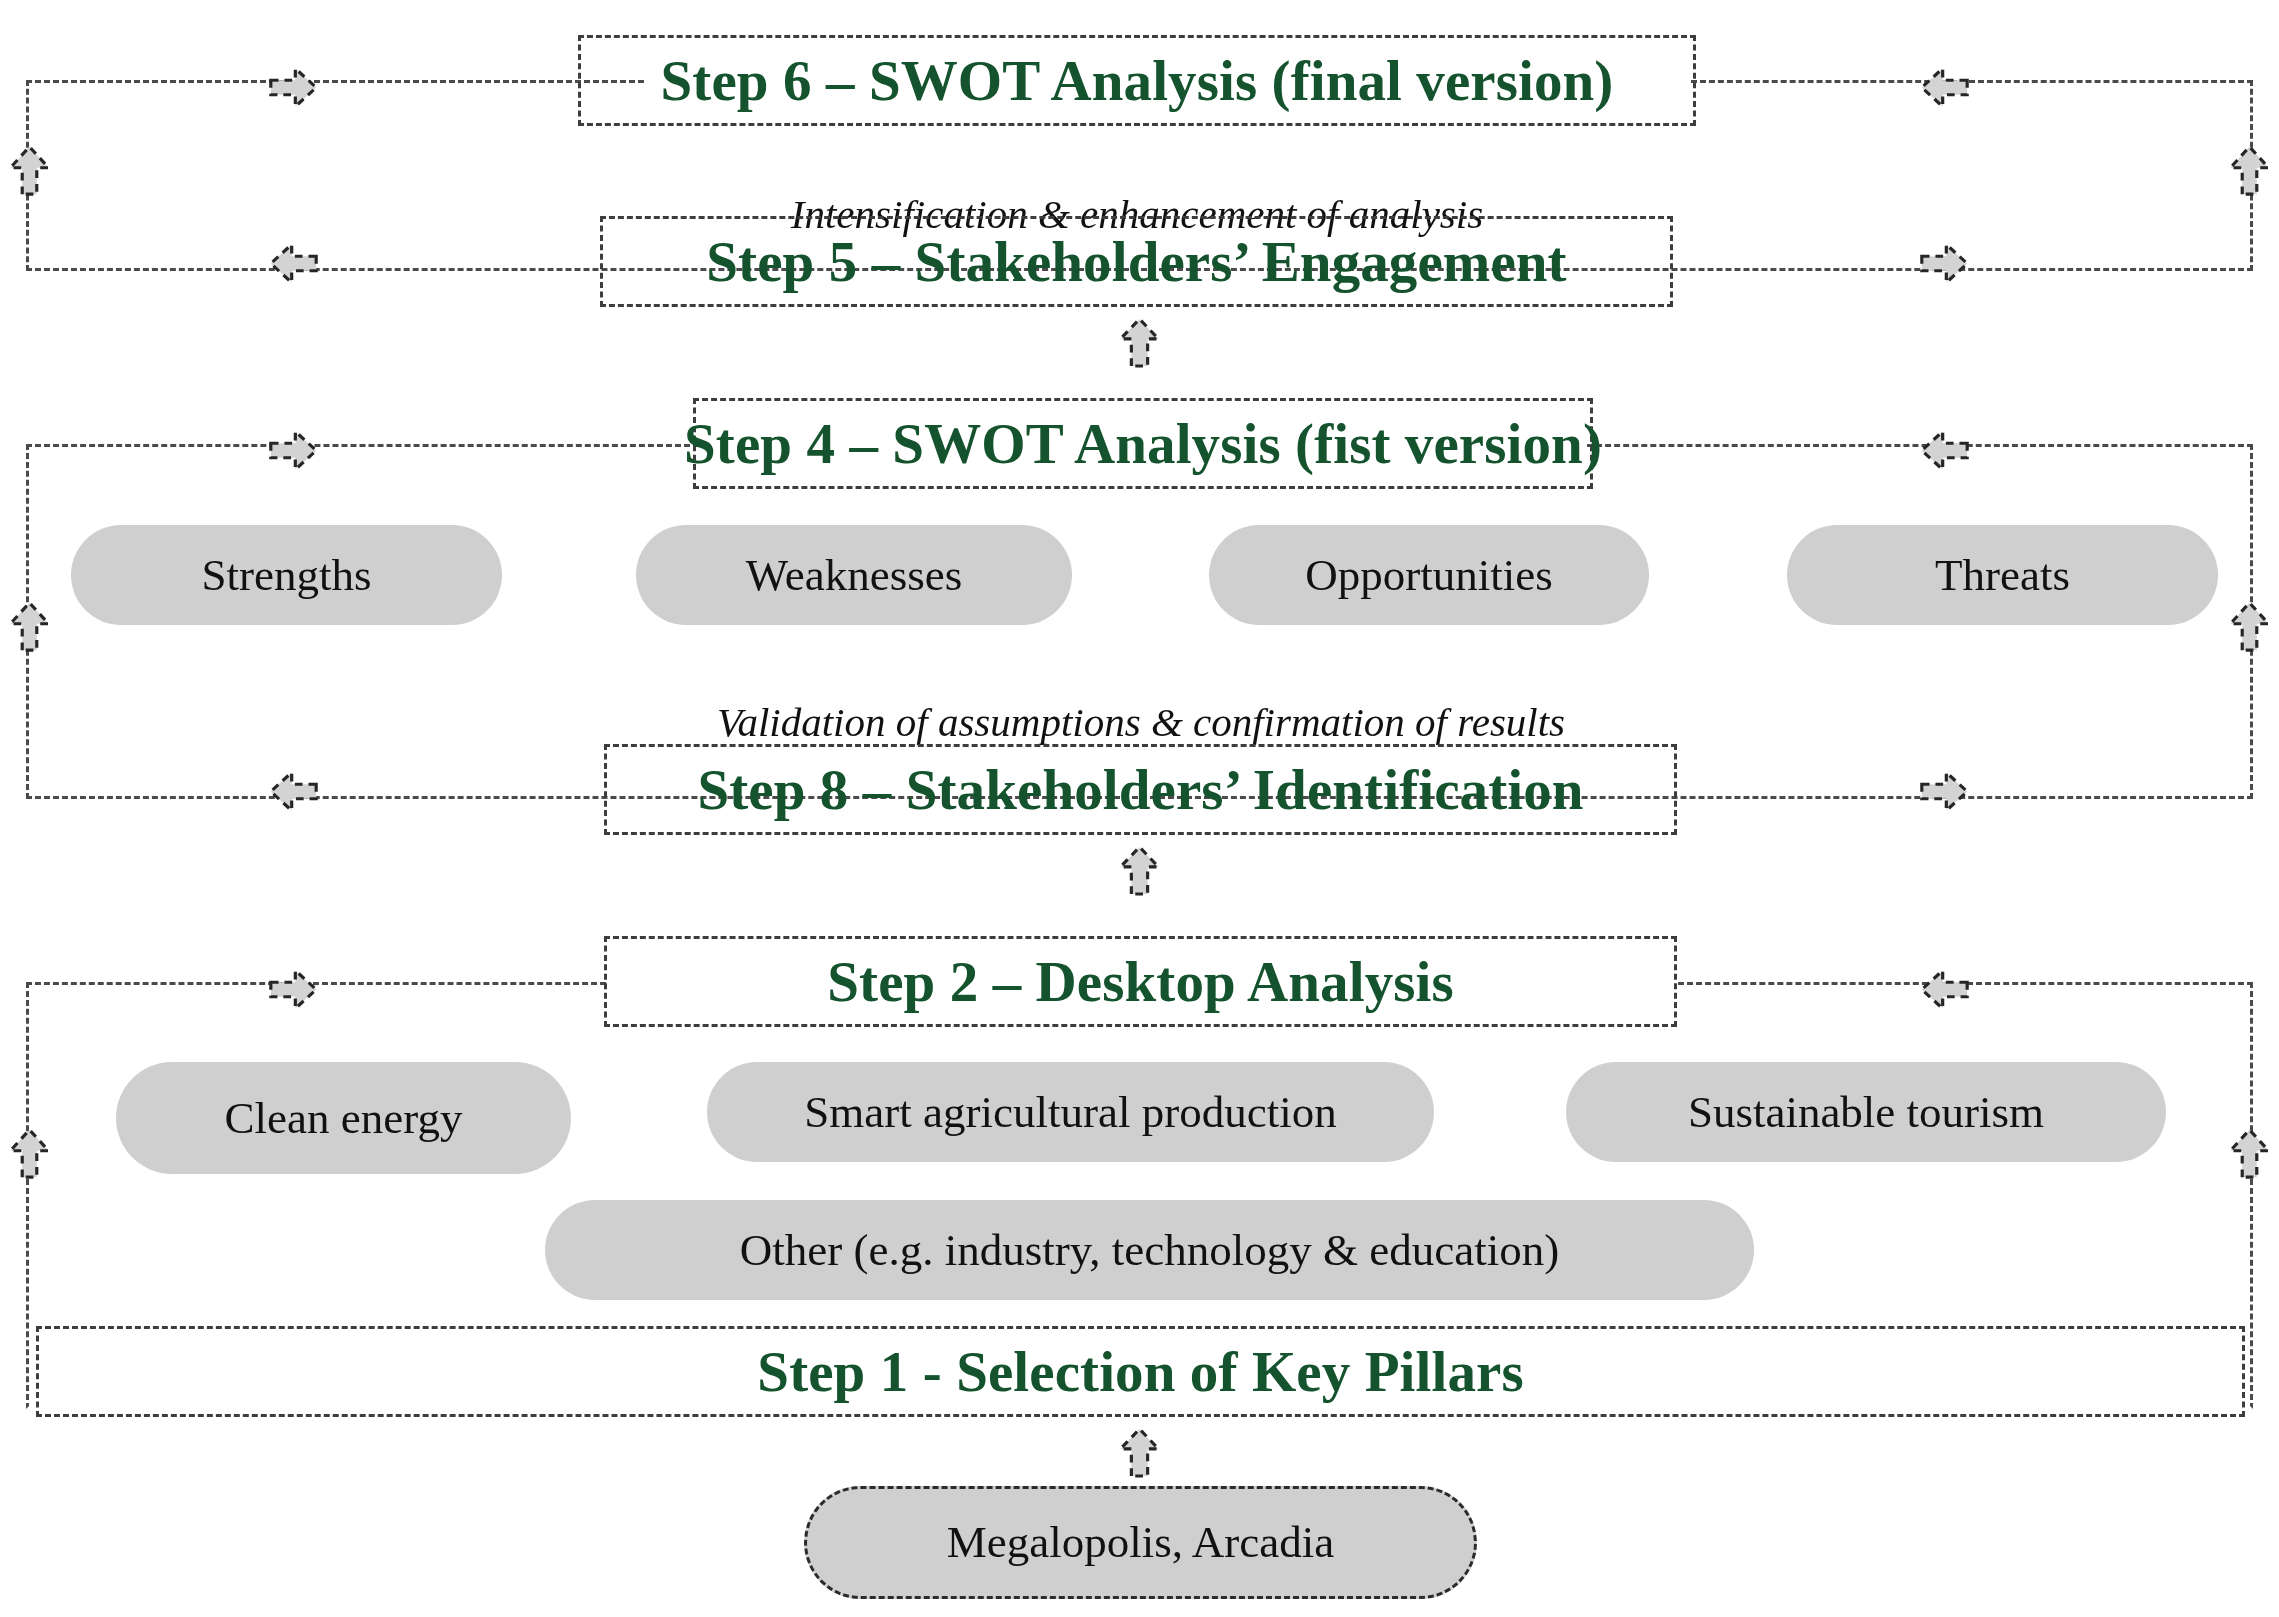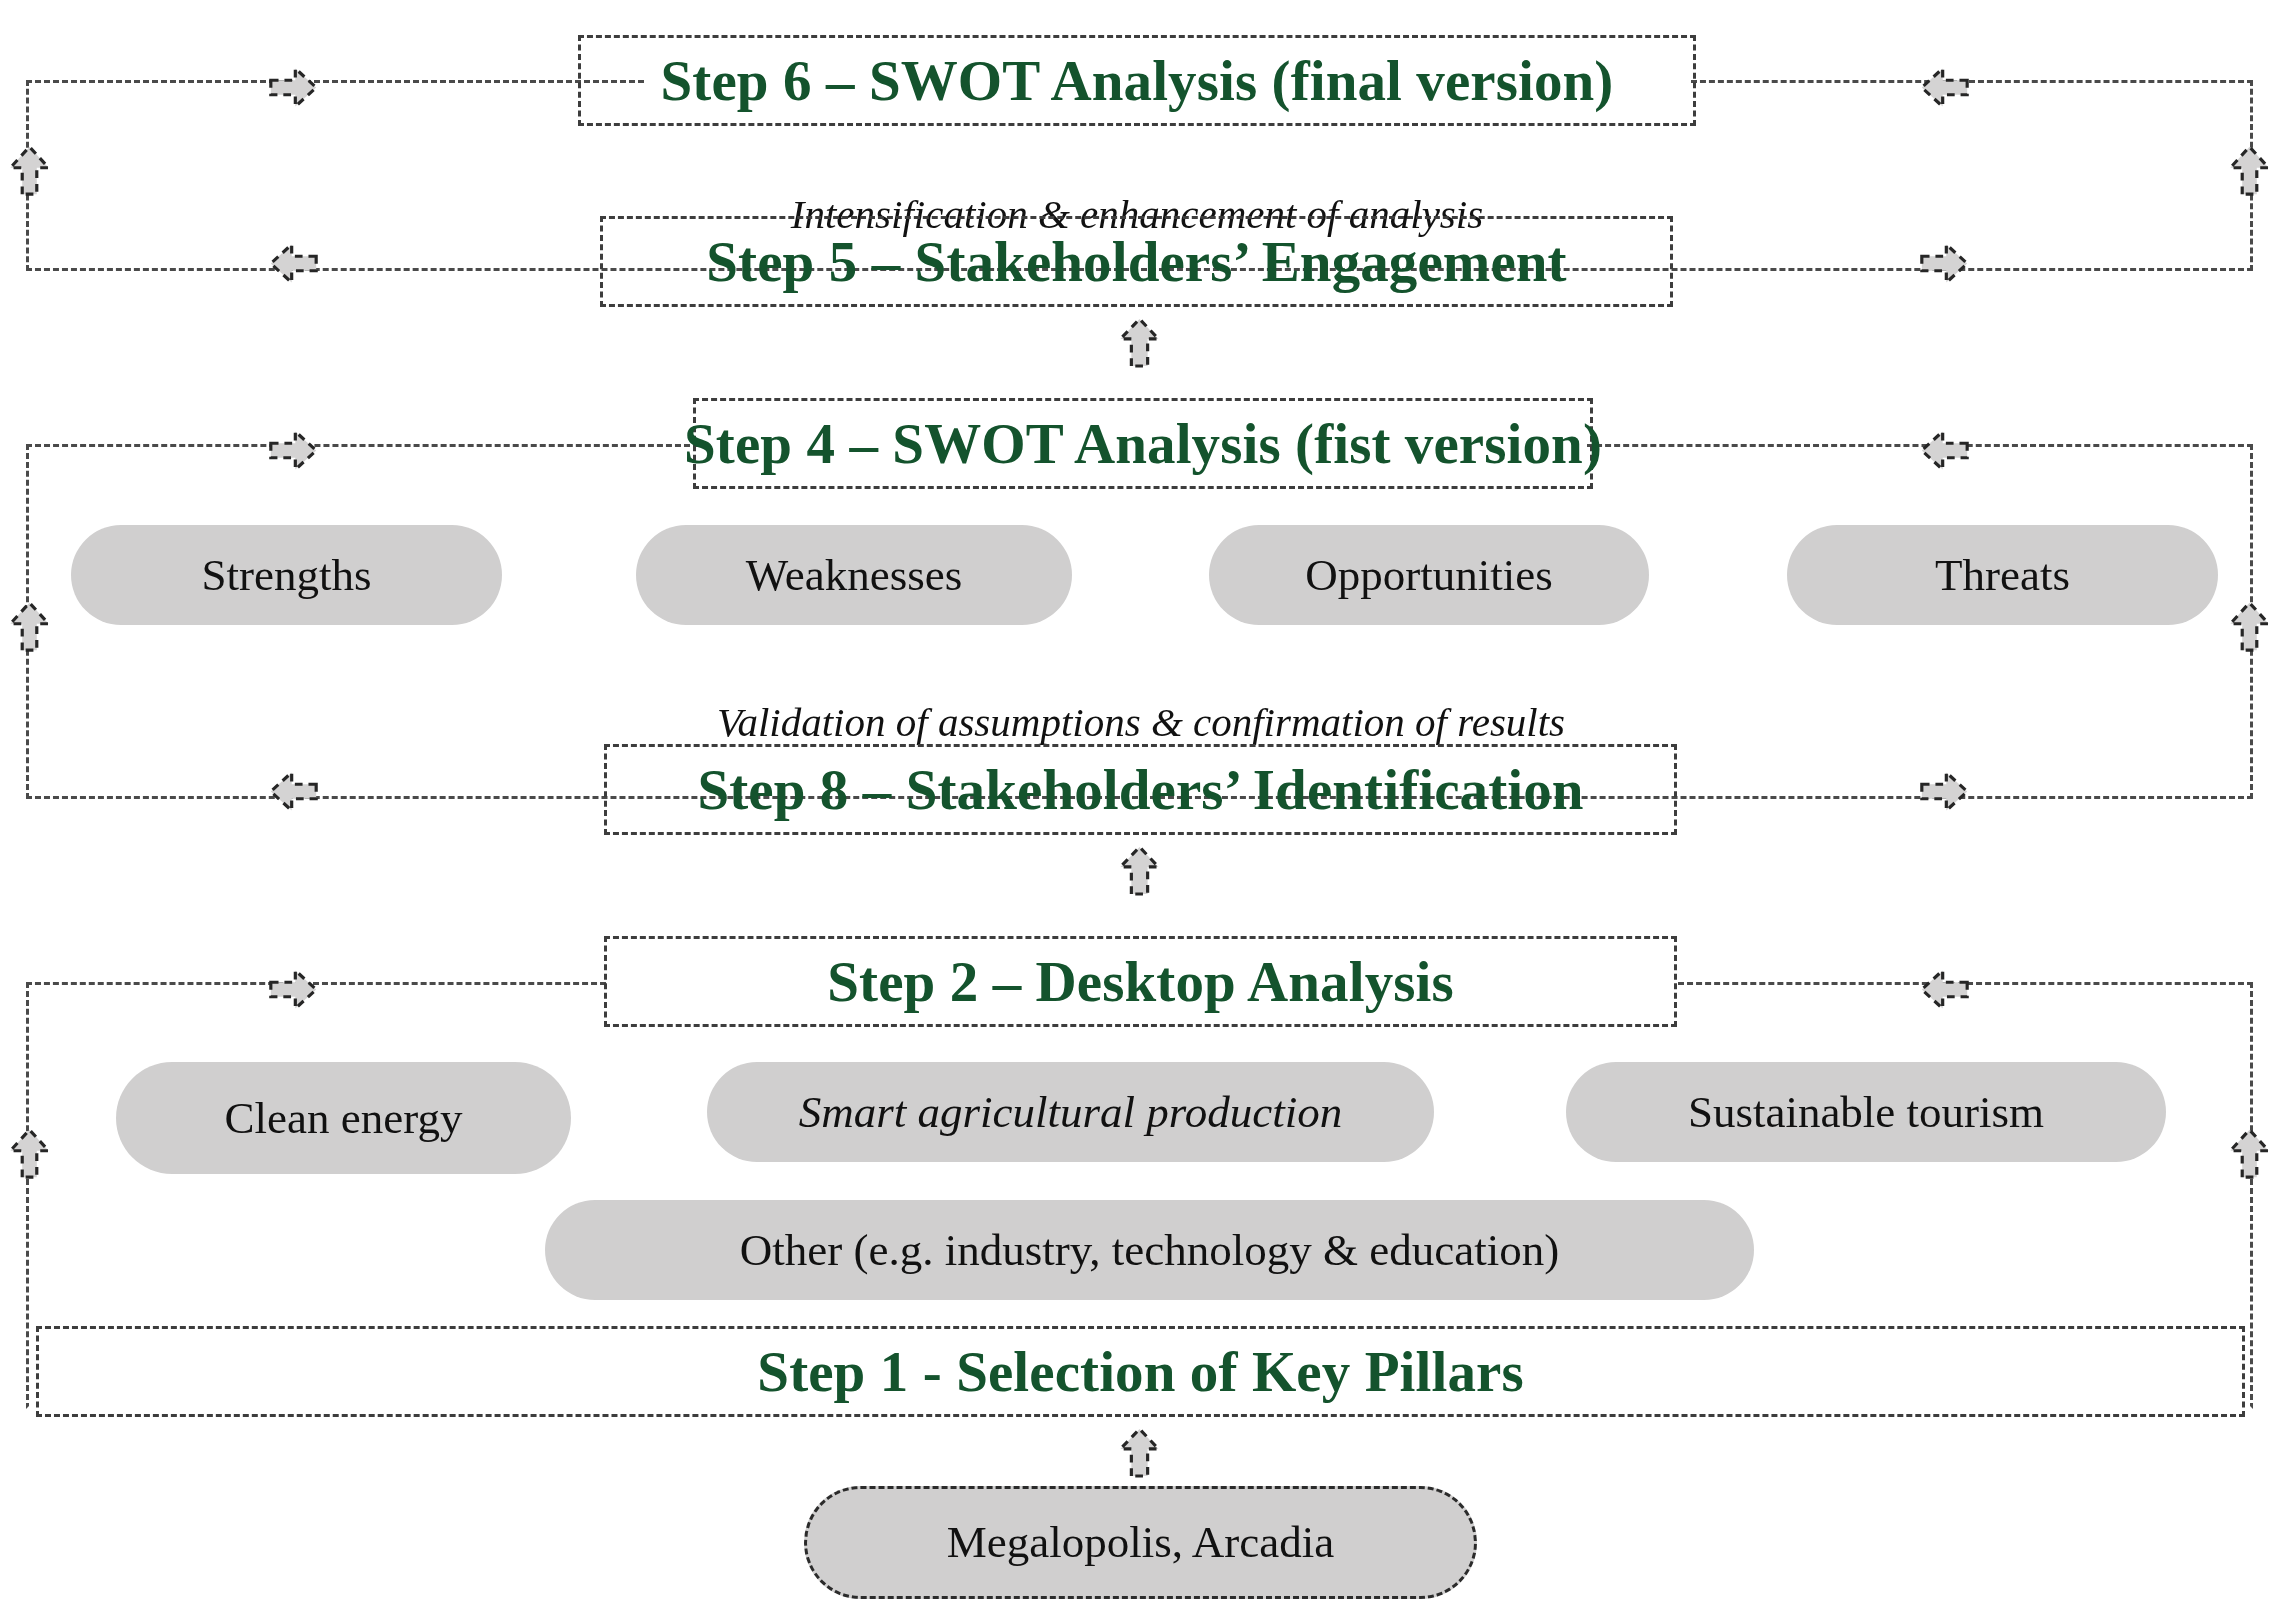--- a/index.html
+++ b/index.html
@@ -223,21 +223,21 @@
   <div class="abs loop" style="left:25.5px; top:982px; width:580px; height:3.6px; border:none; border-top:3.6px dashed #4a4a4a;"></div>
   <div class="abs loop" style="left:1678px; top:982px; width:575px; height:3.6px; border:none; border-top:3.6px dashed #4a4a4a;"></div>
 
   <div class="abs step-box" style="left:604px; top:936px; width:1073px; height:91px;">
     <span class="label">Step 2 – Desktop Analysis</span>
   </div>
 
   <div class="abs pill" style="left:116px; top:1062px; width:455px; height:112px;">
     <span class="ptext">Clean energy</span>
   </div>
-  <div class="abs pill" style="left:707px; top:1062px; width:727px; height:100px;font-style:italic;">
+  <div class="abs pill" style="left:707px; top:1062px; width:727px; height:100px;">
     <span class="ptext">Smart agricultural production</span>
   </div>
   <div class="abs pill" style="left:1566px; top:1062px; width:600px; height:100px;">
     <span class="ptext">Sustainable tourism</span>
   </div>
   <div class="abs pill" style="left:545px; top:1200px; width:1209px; height:100px;">
     <span class="ptext">Other (e.g. industry, technology &amp; education)</span>
   </div>
 
   <div class="abs step-box" style="left:36px; top:1326px; width:2209px; height:91px;">

